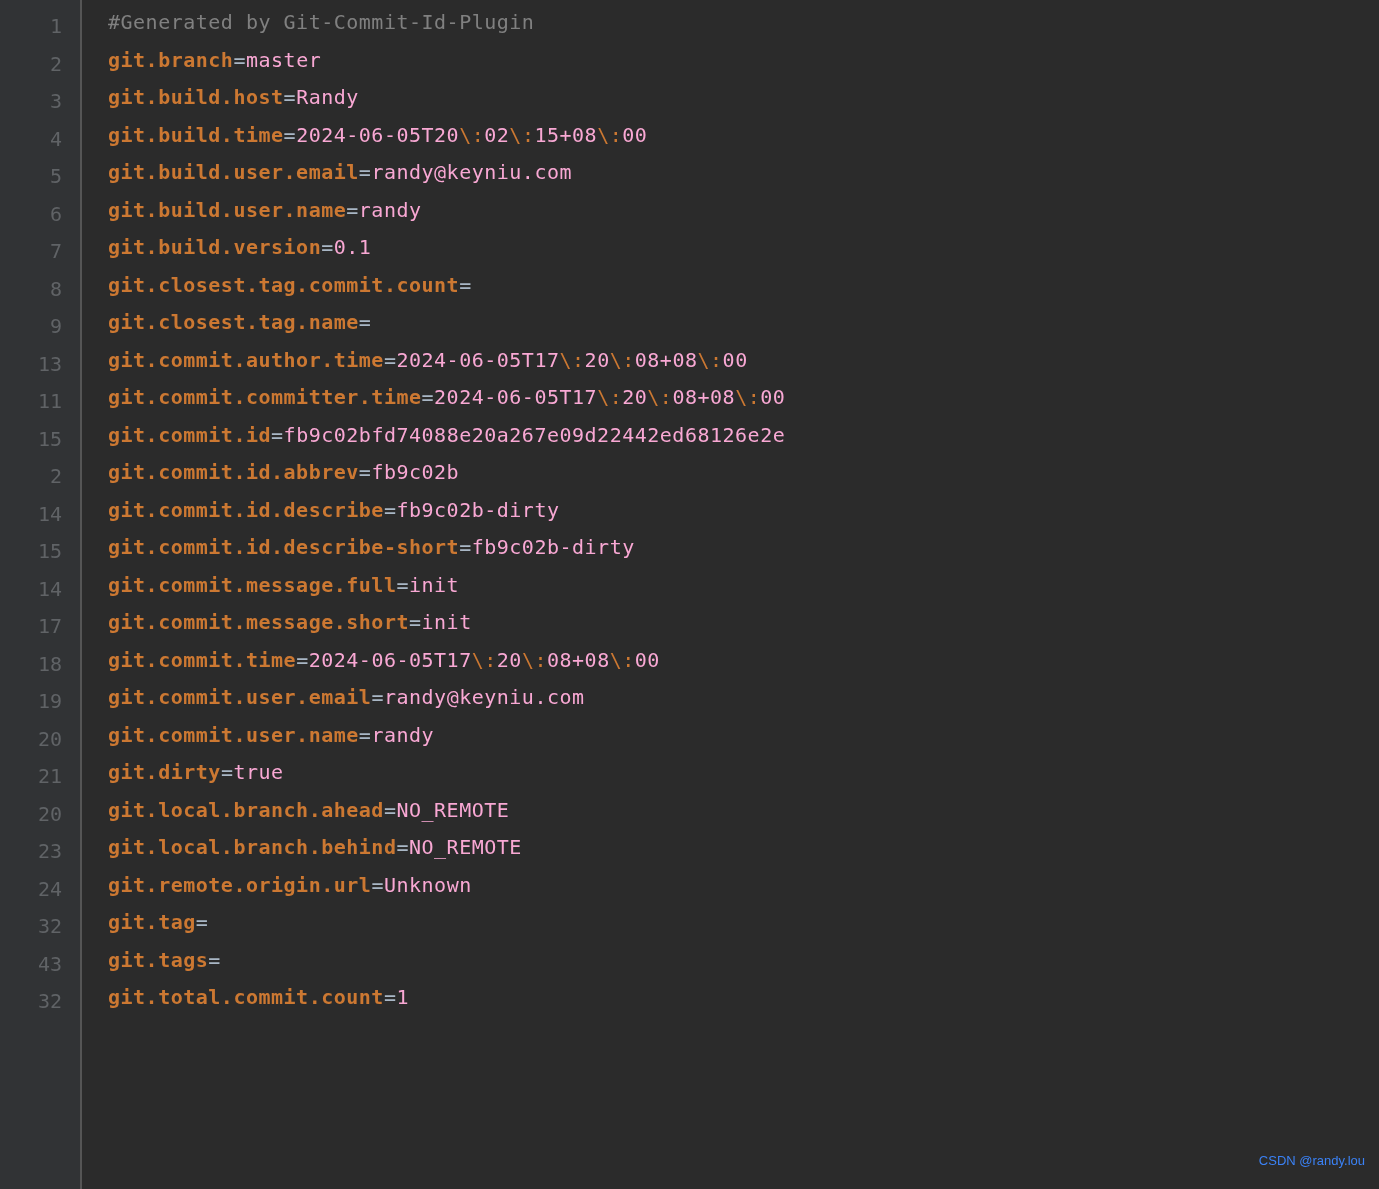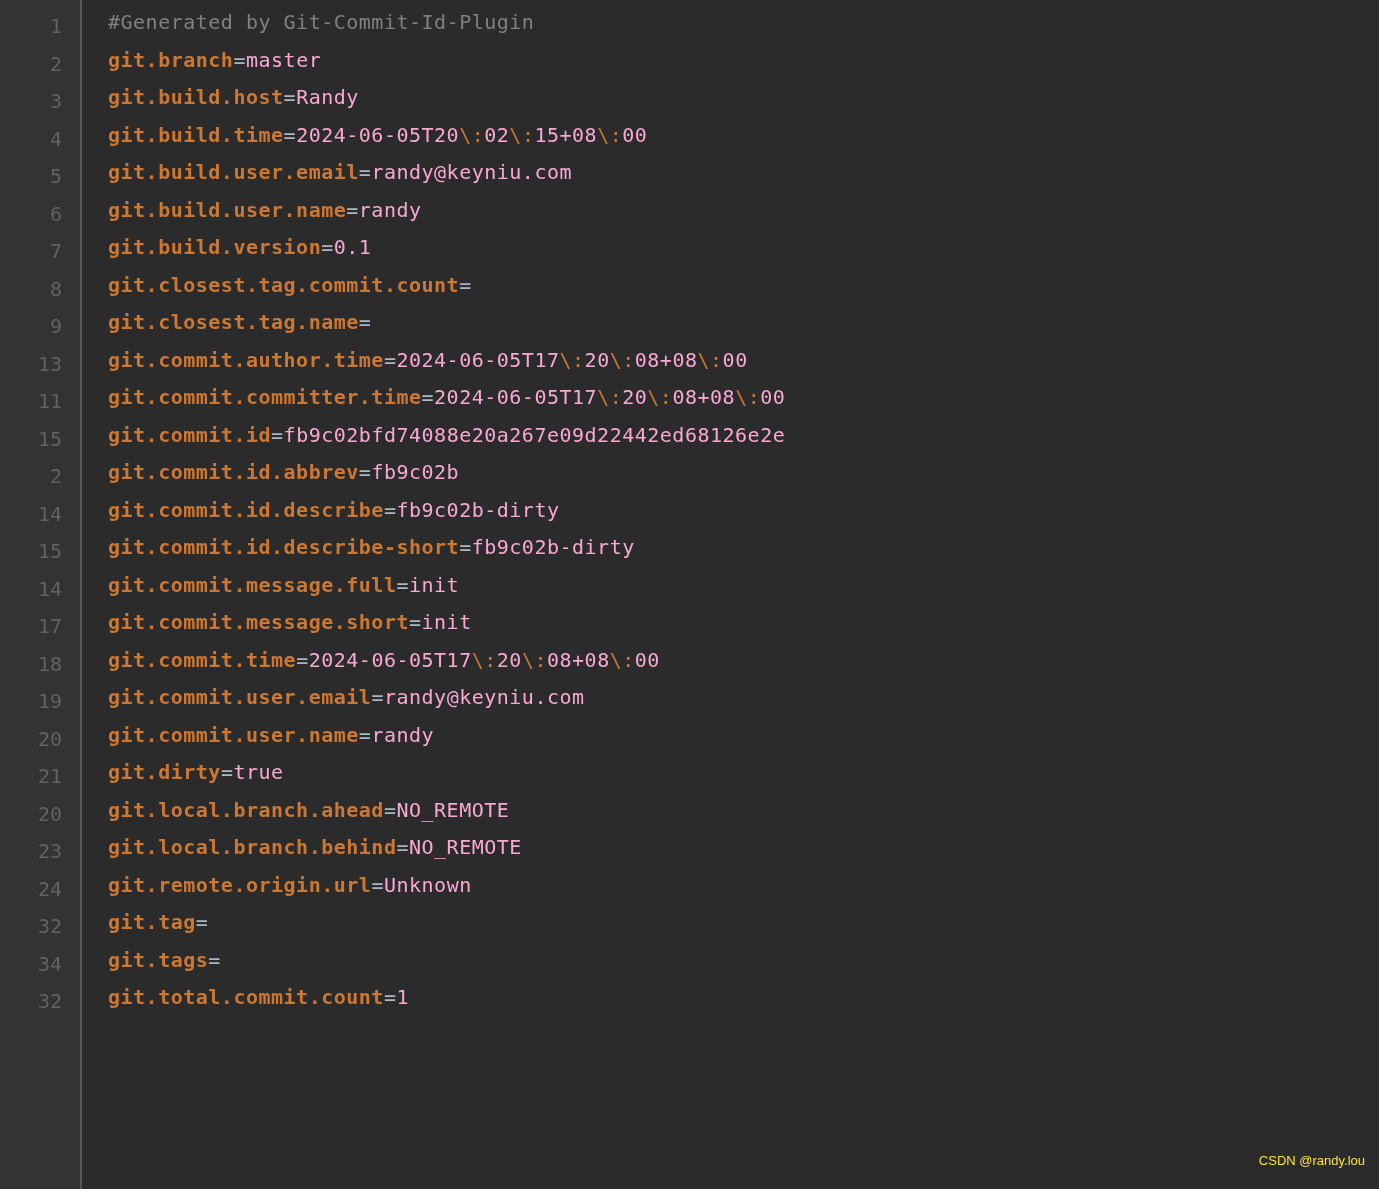--- a/index.html
+++ b/index.html
@@ -51,21 +51,21 @@
     line-height: 37.5px;
   }
   .comment { color: #808080; }
   .key { color: #cc7832; font-weight: bold; }
   .value { color: #f9a8d4; }
   .escape { color: #cc7832; }
   .watermark {
     position: absolute;
     bottom: 10px;
     right: 14px;
-    color: #fde047;
+    color: #3b82f6;
     font-size: 13px;
     font-family: Arial, sans-serif;
     letter-spacing: 0;
   }
 </style>
 </head>
 <body>
 
 <div class="editor">
   <div class="gutter" id="gutter">
@@ -87,20 +87,20 @@
       <div class="gutter-line">14</div>
       <div class="gutter-line">17</div>
       <div class="gutter-line">18</div>
       <div class="gutter-line">19</div>
       <div class="gutter-line">20</div>
       <div class="gutter-line">21</div>
       <div class="gutter-line">20</div>
       <div class="gutter-line">23</div>
       <div class="gutter-line">24</div>
       <div class="gutter-line">32</div>
-      <div class="gutter-line">34</div>
+      <div class="gutter-line">43</div>
       <div class="gutter-line">32</div>
     </div>
   <div class="divider"></div>
   <div class="code" id="code"><div class="code-line"><span class="comment">#Generated by Git-Commit-Id-Plugin</span></div><div class="code-line"><span class="key">git.branch</span><span>=</span><span class="value">master</span></div><div class="code-line"><span class="key">git.build.host</span><span>=</span><span class="value">Randy</span></div><div class="code-line"><span class="key">git.build.time</span><span>=</span><span class="value">2024-06-05T20</span><span class="escape">\:</span><span class="value">02</span><span class="escape">\:</span><span class="value">15+08</span><span class="escape">\:</span><span class="value">00</span></div><div class="code-line"><span class="key">git.build.user.email</span><span>=</span><span class="value">randy@keyniu.com</span></div><div class="code-line"><span class="key">git.build.user.name</span><span>=</span><span class="value">randy</span></div><div class="code-line"><span class="key">git.build.version</span><span>=</span><span class="value">0.1</span></div><div class="code-line"><span class="key">git.closest.tag.commit.count</span><span>=</span></div><div class="code-line"><span class="key">git.closest.tag.name</span><span>=</span></div><div class="code-line"><span class="key">git.commit.author.time</span><span>=</span><span class="value">2024-06-05T17</span><span class="escape">\:</span><span class="value">20</span><span class="escape">\:</span><span class="value">08+08</span><span class="escape">\:</span><span class="value">00</span></div><div class="code-line"><span class="key">git.commit.committer.time</span><span>=</span><span class="value">2024-06-05T17</span><span class="escape">\:</span><span class="value">20</span><span class="escape">\:</span><span class="value">08+08</span><span class="escape">\:</span><span class="value">00</span></div><div class="code-line"><span class="key">git.commit.id</span><span>=</span><span class="value">fb9c02bfd74088e20a267e09d22442ed68126e2e</span></div><div class="code-line"><span class="key">git.commit.id.abbrev</span><span>=</span><span class="value">fb9c02b</span></div><div class="code-line"><span class="key">git.commit.id.describe</span><span>=</span><span class="value">fb9c02b-dirty</span></div><div class="code-line"><span class="key">git.commit.id.describe-short</span><span>=</span><span class="value">fb9c02b-dirty</span></div><div class="code-line"><span class="key">git.commit.message.full</span><span>=</span><span class="value">init</span></div><div class="code-line"><span class="key">git.commit.message.short</span><span>=</span><span class="value">init</span></div><div class="code-line"><span class="key">git.commit.time</span><span>=</span><span class="value">2024-06-05T17</span><span class="escape">\:</span><span class="value">20</span><span class="escape">\:</span><span class="value">08+08</span><span class="escape">\:</span><span class="value">00</span></div><div class="code-line"><span class="key">git.commit.user.email</span><span>=</span><span class="value">randy@keyniu.com</span></div><div class="code-line"><span class="key">git.commit.user.name</span><span>=</span><span class="value">randy</span></div><div class="code-line"><span class="key">git.dirty</span><span>=</span><span class="value">true</span></div><div class="code-line"><span class="key">git.local.branch.ahead</span><span>=</span><span class="value">NO_REMOTE</span></div><div class="code-line"><span class="key">git.local.branch.behind</span><span>=</span><span class="value">NO_REMOTE</span></div><div class="code-line"><span class="key">git.remote.origin.url</span><span>=</span><span class="value">Unknown</span></div><div class="code-line"><span class="key">git.tag</span><span>=</span></div><div class="code-line"><span class="key">git.tags</span><span>=</span></div><div class="code-line"><span class="key">git.total.commit.count</span><span>=</span><span class="value">1</span></div></div>
 </div>
 
 <div class="watermark">CSDN @randy.lou</div>
 
 </body></html>

